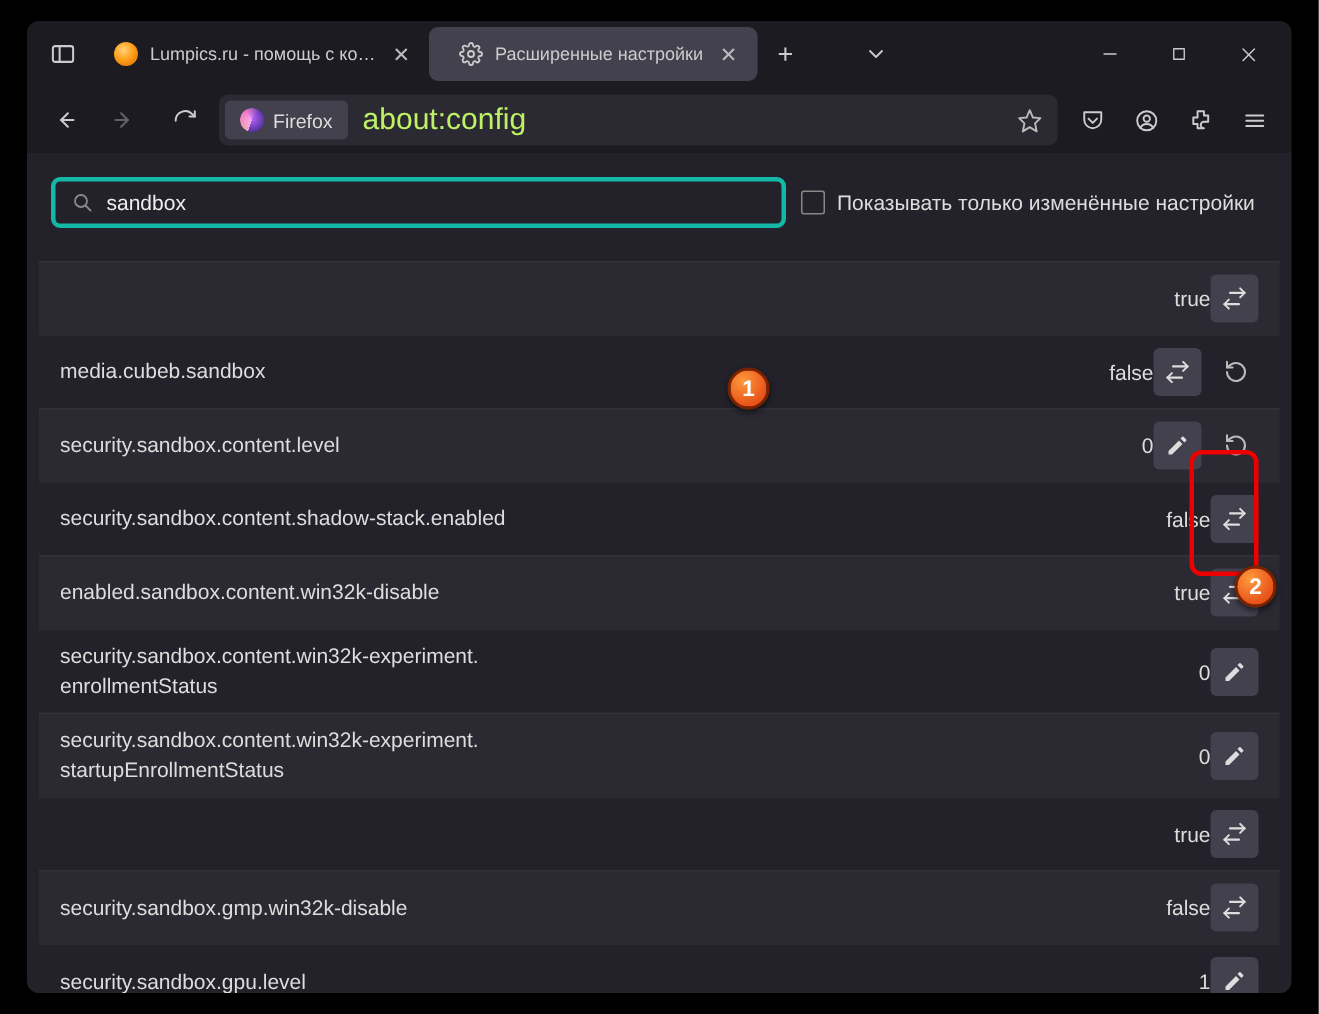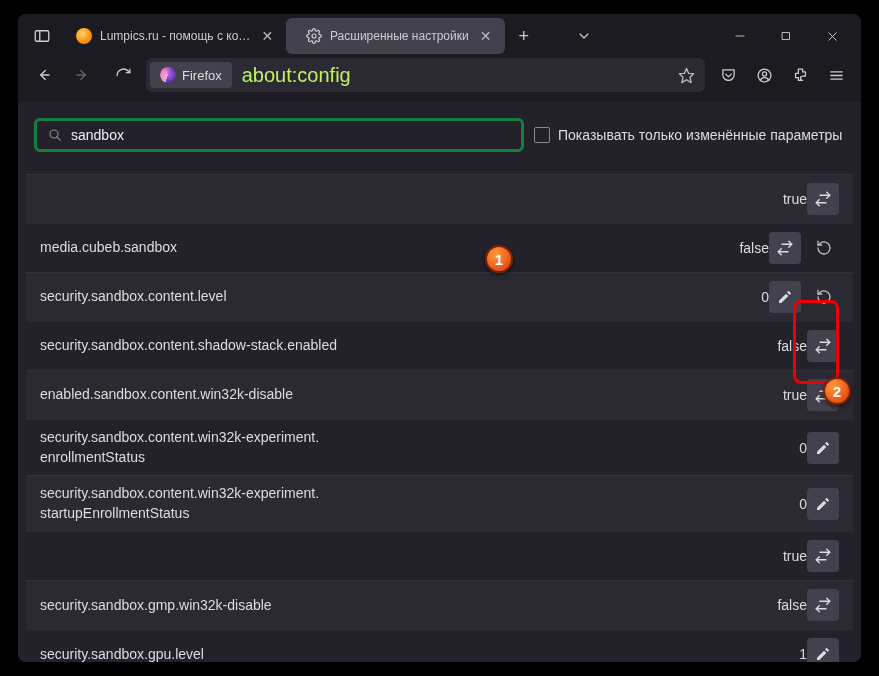--- a/index.html
+++ b/index.html
@@ -17,36 +17,36 @@
   .tab .fav-orange { background: radial-gradient(circle at 40% 35%, #ffd27a 0%, #ff9f1a 45%, #d86a00 100%); }
   .tab .fav-gear { color: #ccc; }
   .tab .tab-label { overflow: hidden; white-space: nowrap; text-overflow: ellipsis; }
   .tab .tab-close { width: 18px; height: 18px; display: flex; align-items: center; justify-content: center; color: #bbb; font-size: 14px; }
   .newtab { width: 30px; height: 30px; display: flex; align-items: center; justify-content: center; color: #ccc; font-size: 18px; border-radius: 4px; margin-left: 4px; }
   .tab-overflow { width: 30px; height: 30px; display: flex; align-items: center; justify-content: center; color: #ccc; margin-left: 30px; }
   .window-controls { display: flex; margin-left: auto; }
   .winbtn { width: 46px; height: 44px; display: flex; align-items: center; justify-content: center; color: #ccc; }
   
   
-  .toolbar { height: 44px; background: #1c1b22; display: flex; align-items: flex-start; padding: 0 8px; gap: 6px; }
+  .toolbar { height: 44px; background: #1c1b22; display: flex; align-items: center; padding: 0 8px; gap: 6px; }
   .nav-btn { width: 34px; height: 34px; display: flex; align-items: center; justify-content: center; color: #ccc; border-radius: 4px; }
   .nav-btn.disabled { opacity: 0.4; }
   .urlbar-wrap { flex: 1; display: flex; align-items: center; height: 34px; background: #2b2a33; border-radius: 6px; padding: 0 4px; gap: 0; }
   .urlbar-identity { display: flex; align-items: center; gap: 6px; background: #42414d; height: 26px; padding: 0 10px; border-radius: 4px; font-size: 13px; color: #ddd; }
   .ff-logo { width: 16px; height: 16px; background: radial-gradient(circle at 50% 45%, #a55eea 10%, #4d2a9c 80%); border-radius: 50%; position: relative; overflow:hidden;}
   .ff-logo::after { content:""; position:absolute; inset:0; background: conic-gradient(from 200deg, #ff9f1a 0deg, #ff5e1a 120deg, transparent 200deg); border-radius:50%; mix-blend-mode: screen; opacity:0.9;}
   .urlbar-text { flex: 1; padding: 0 10px; font-size: 20px; color: #bef264; }
   .urlbar-star { width: 30px; height: 30px; display: flex; align-items: center; justify-content: center; color: #bbb; }
   .toolbar-right { display: flex; gap: 2px; }
   .tool-icon { width: 34px; height: 34px; display: flex; align-items: center; justify-content: center; color: #ccc; border-radius: 4px; }
   
   
   .content { background: #23222b; height: calc(100% - 88px); padding: 16px 8px 0 8px; overflow: hidden; position: relative; }
   .searchrow { display: flex; align-items: center; gap: 10px; padding: 0 8px; }
-  .searchbox { flex: 0 0 490px; height: 34px; display: flex; align-items: center; gap: 8px; padding: 0 10px; border: 3px solid #15803d; border-radius: 6px; background: #23222b; }
+  .searchbox { flex: 0 0 490px; height: 34px; display: flex; align-items: center; gap: 8px; padding: 0 10px; border: 3px solid #14b8a6; border-radius: 6px; background: #23222b; }
   .searchbox svg { width: 16px; height: 16px; color: #888; flex-shrink:0; }
   .searchbox input { flex: 1; background: transparent; border: none; outline: none; color: #eee; font-size: 14px; }
   .checkbox-wrap { display: flex; align-items: center; gap: 8px; color: #ddd; font-size: 14px; }
   .checkbox { width: 16px; height: 16px; border: 1px solid #888; border-radius: 2px; }
   
   .prefs { margin-top: 22px; }
   .pref-row { display: flex; align-items: center; min-height: 42px; padding: 8px 14px; color: #ddd; font-size: 14px; border-top: 1px solid rgba(255,255,255,0.04); }
   .pref-row:nth-child(odd) { background: #2b2a33; }
   .pref-row:nth-child(even) { background: #23222b; }
   .pref-name { flex: 0 0 380px; padding-right: 20px; word-break: break-word; line-height: 1.4; }
@@ -187,21 +187,21 @@
     <div class="searchrow">
       <div class="searchbox">
         <svg viewBox="0 0 24 24">
             <circle cx="10.5" cy="10.5" r="6"></circle>
             <line x1="20" y1="20" x2="15" y2="15"></line>
           </svg>
         <input type="text" value="sandbox" style="">
       </div>
       <label class="checkbox-wrap">
         <span class="checkbox"></span>
-        <span>Показывать только изменённые параметры</span>
+        <span>Показывать только изменённые настройки</span>
       </label>
     </div>
 
     <div class="prefs" id="prefs">
         <div class="pref-row">
           <div class="pref-value">true</div>
           <div class="pref-actions">
             <div class="act-btn">
               <svg viewBox="0 0 24 24" width="18" height="18">
                 <polyline points="17 3 21 7 17 11"></polyline>

